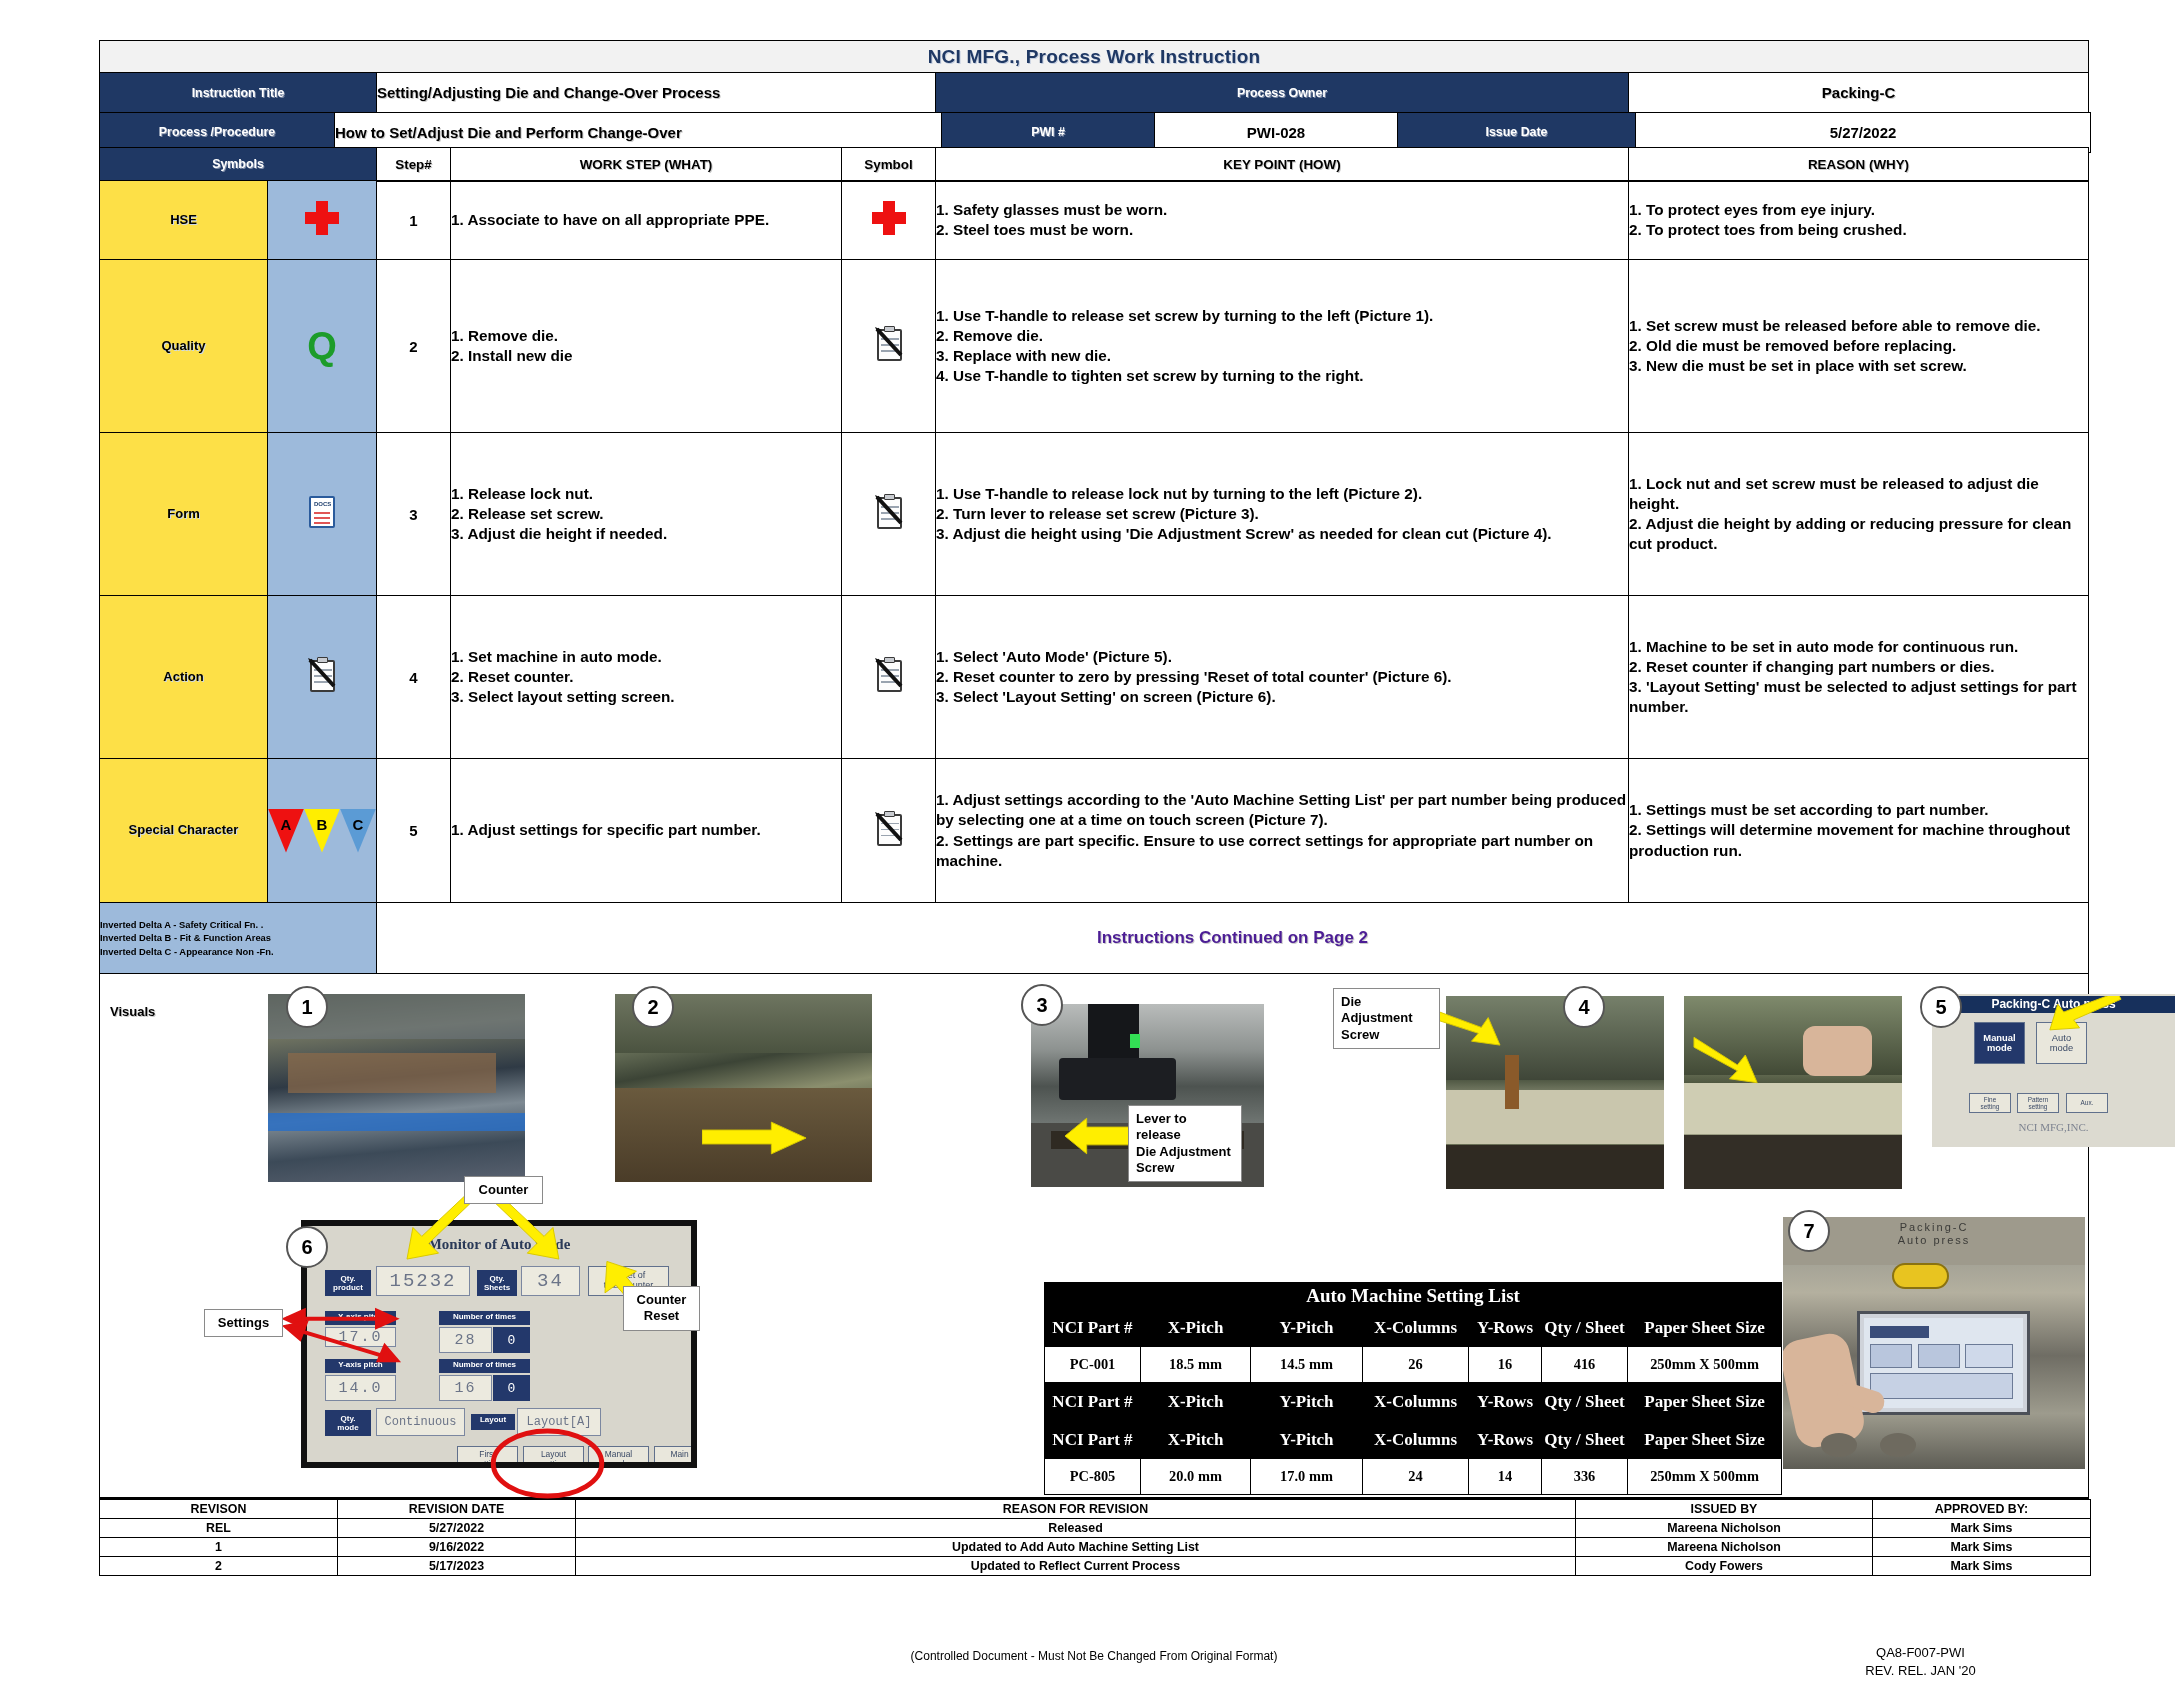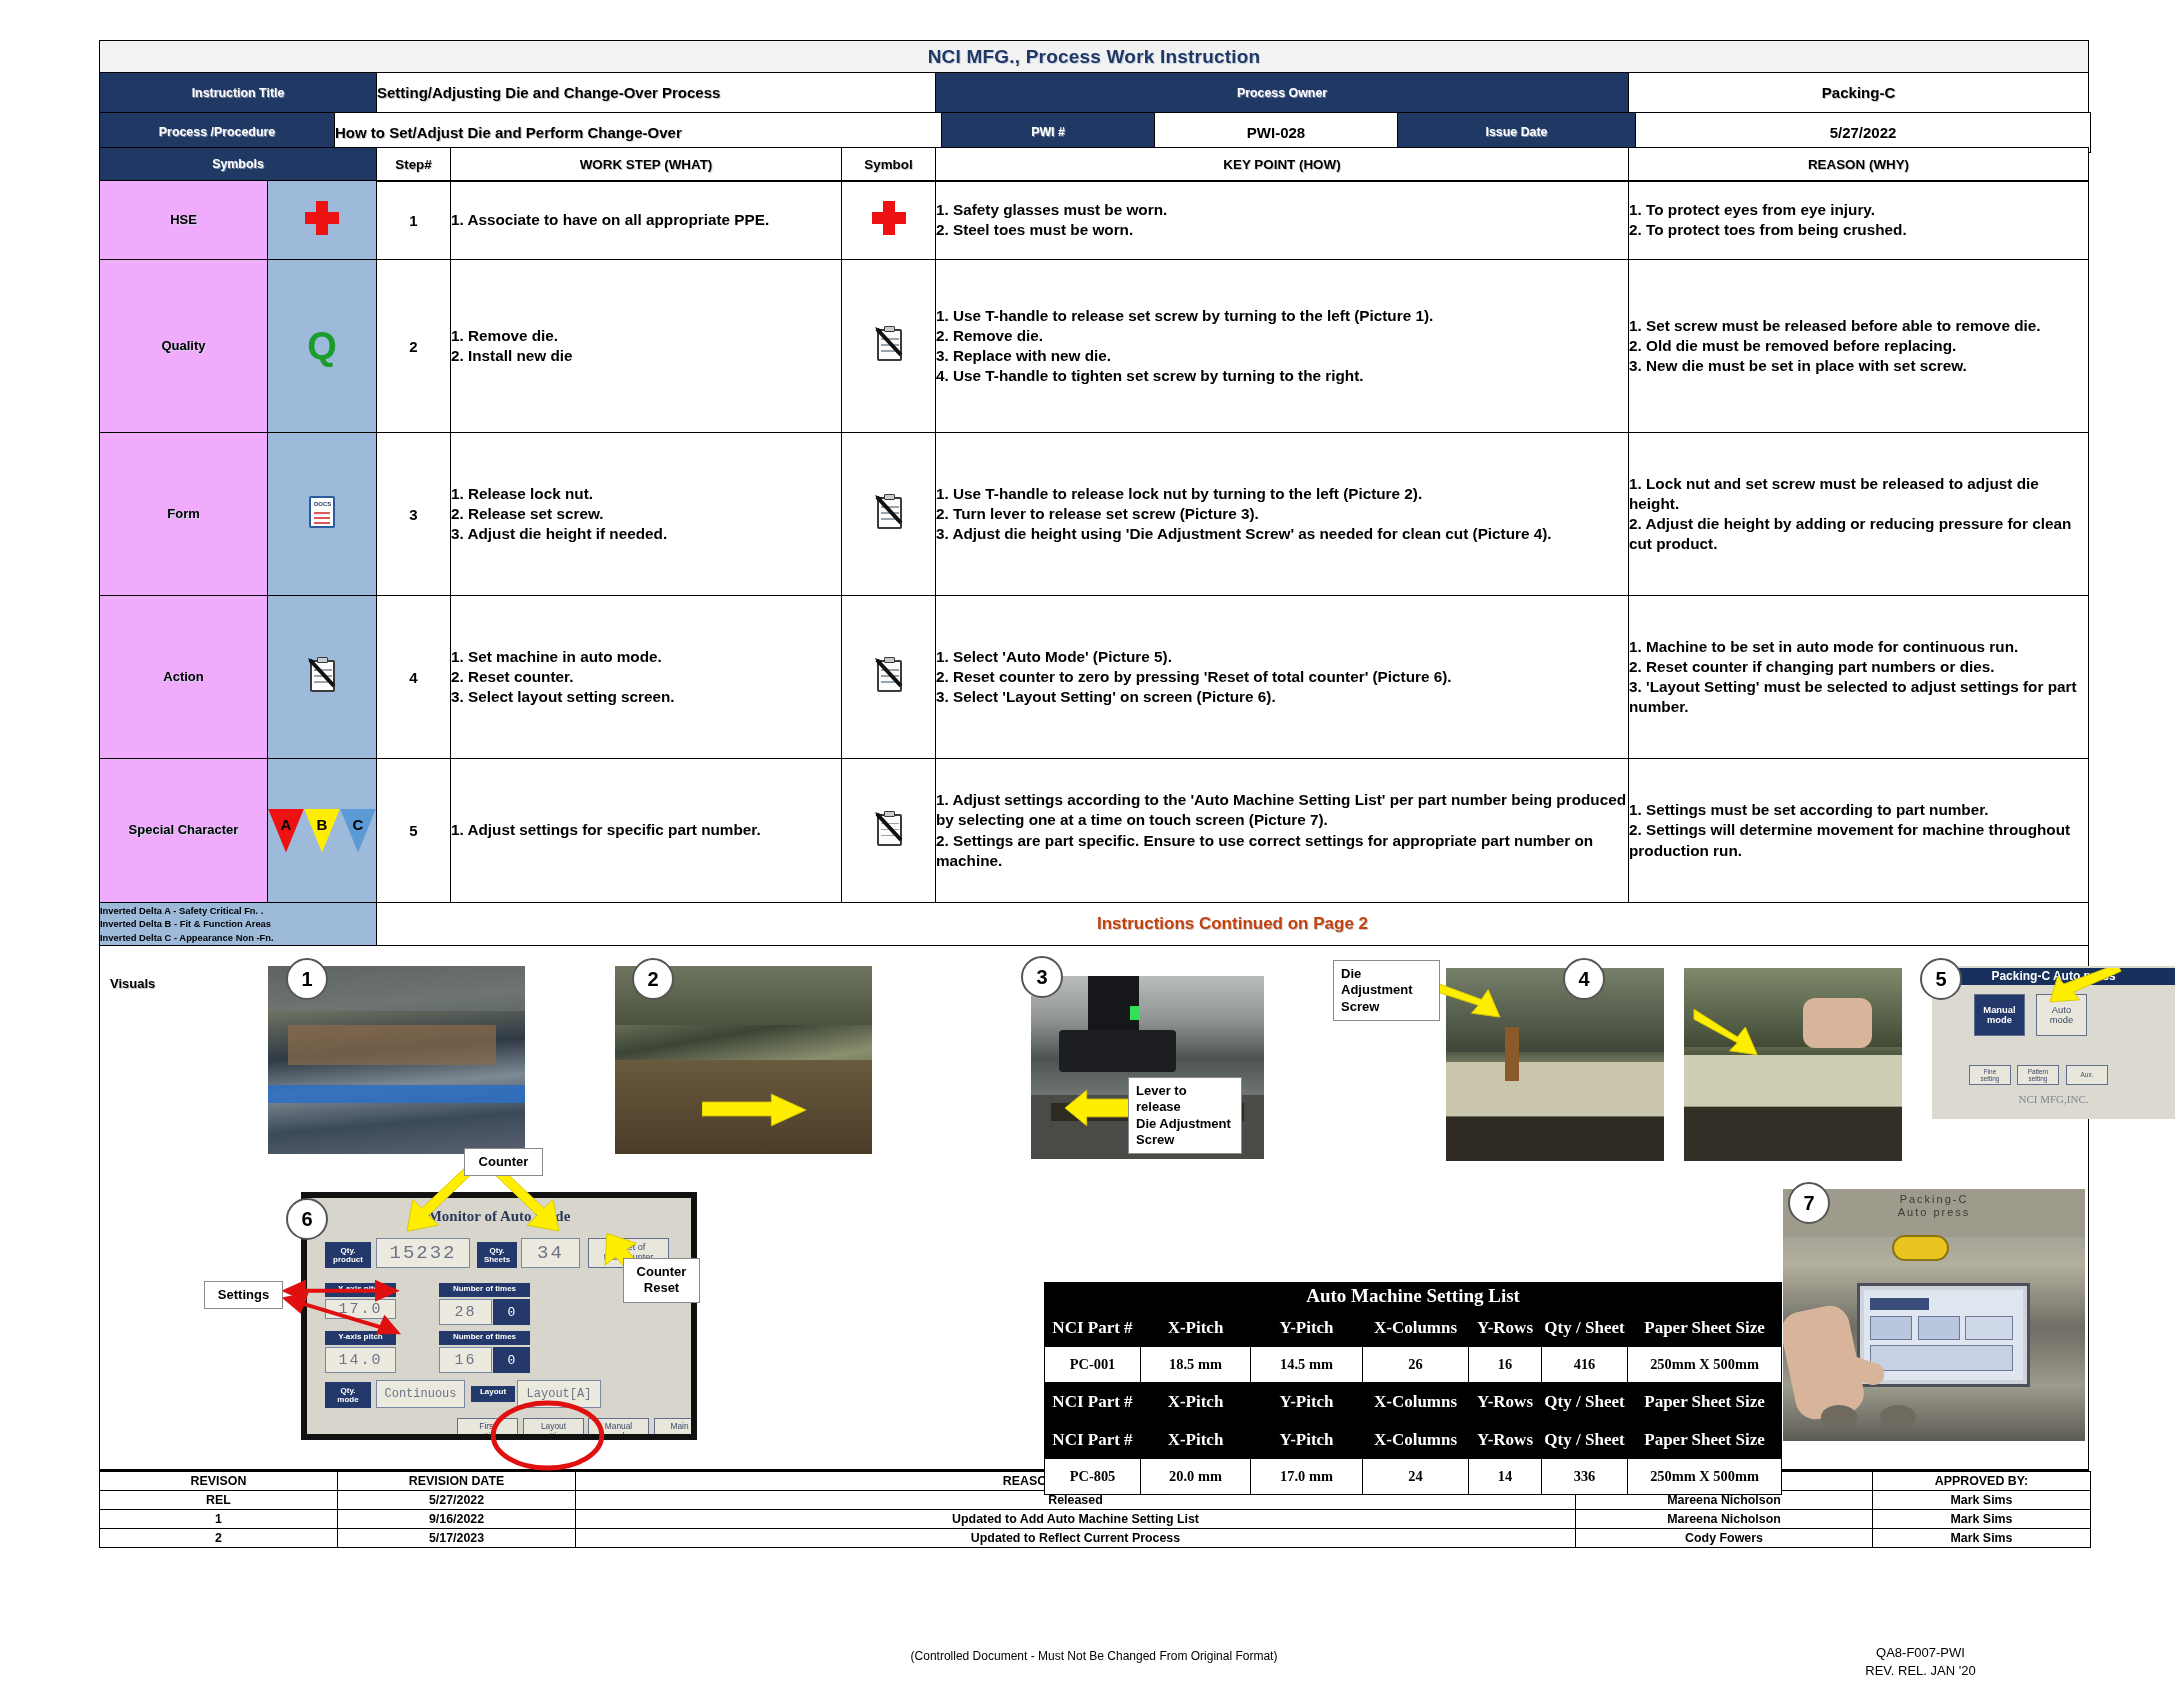--- a/index.html
+++ b/index.html
@@ -47,39 +47,39 @@
     font-size:13.4px; font-weight:bold; height:34px;
     text-shadow: 1px 1px 0 #cccccc;
   }
   .col-hdr-dark {
     background:#1f3864; color:#ffffff; text-align:center;
     font-size:12.4px; font-weight:bold; height:34px;
     text-shadow: 1px 1px 0 #7d8ba6;
   }
 
   .sym-name {
-    background:#f0abfc; text-align:center; font-size:13px; font-weight:bold;
+    background:#fde047; text-align:center; font-size:13px; font-weight:bold;
     color:#000; text-shadow: 1px 1px 0 #ccd8e8; line-height:1.25;
   }
   .sym-icon { background:#9dbadb; text-align:center; }
   .stepnum { text-align:center; font-size:15px; font-weight:bold; }
   .cellbody {
     padding:8px 8px 8px 9px; font-size:15.3px; font-weight:bold;
     line-height:1.32; vertical-align:top;
   }
   .cellbody div { white-space:normal; }
   .symcell { text-align:center; vertical-align:middle; }
 
   .legend-cell {
     background:#9dbadb; font-size:9.4px; font-weight:bold; line-height:1.45;
     padding:4px 3px 4px 5px; vertical-align:middle;
   }
   .cont-cell {
-    text-align:center; font-size:17px; font-weight:bold; color:#c2410c;
-    text-shadow: 1px 1px 0 #cccccc; height:43px;
+    text-align:center; font-size:17px; font-weight:bold; color:#4c1d95;
+    text-shadow: 1px 1px 0 #cccccc; height:71px;
   }
 
   
   .cross {
     position:relative; width:34px; height:34px; display:inline-block;
   }
   .cross:before, .cross:after {
     content:""; position:absolute; background:#ee1111;
   }
   .cross:before { left:11px; top:0; width:12px; height:34px; }

